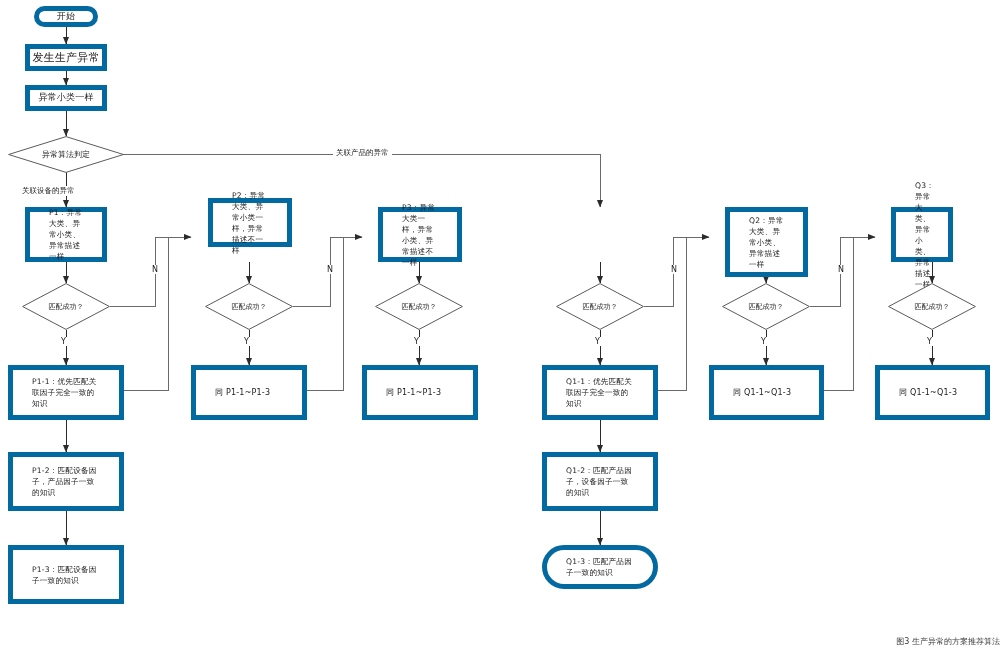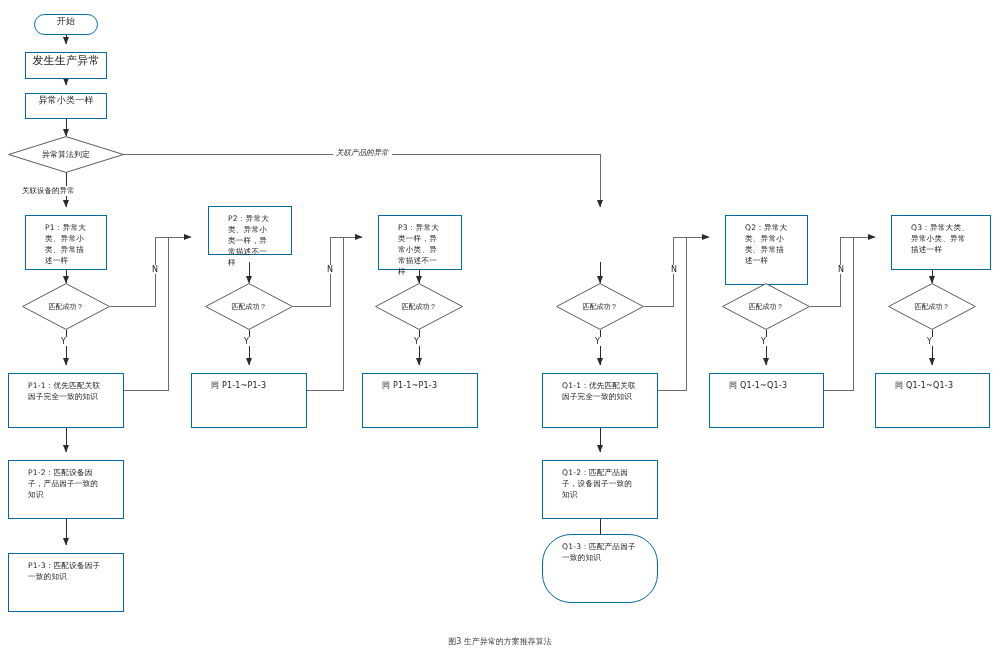--- a/index.html
+++ b/index.html
@@ -1,35 +1,35 @@
 <!DOCTYPE html>
 <html><head>
 <meta charset="utf-8">
 <style>
   html,body{margin:0;padding:0;background:#ffffff;}
   body{font-family:"DejaVu Sans","Liberation Sans",sans-serif;}
   #stage{position:relative;width:1000px;height:658px;background:#ffffff;overflow:hidden;}
   #wires{position:absolute;left:0;top:0;width:1000px;height:658px;}
 
-  .node{position:absolute;box-sizing:border-box;background:#fff;border:1px solid #0369a1;
-        display:flex;align-items:flex-start;color:#1a1a1a;margin-top:8px;}
+  .node{position:absolute;box-sizing:border-box;background:#fff;border:5px solid #0369a1;
+        display:flex;align-items:center;color:#1a1a1a;}
   .node.proc{padding:6px 19px;}
   .node.center{justify-content:center;text-align:center;}
   .node .txt{display:block;line-height:1.45;letter-spacing:0.2px;}
 
   .term{border-radius:14px;justify-content:center;text-align:center;}
 
   .dia{position:absolute;}
   .dia svg{position:absolute;left:0;top:0;}
   .dia .dlabel{position:absolute;left:0;top:0;width:100%;height:100%;
       display:flex;align-items:center;justify-content:center;color:#1a1a1a;}
 
   .edge-label{position:absolute;color:#1a1a1a;white-space:nowrap;background:#fff;padding:0 3px;}
 
-  .caption{position:absolute;width:100%;text-align:center;color:#3a3a3a;}
+  .caption{position:absolute;width:100%;text-align:right;color:#3a3a3a;}
 </style>
 </head>
 <body>
 
 <div id="stage">
 
   <svg id="wires" viewBox="0 0 1000 658" xmlns="http://www.w3.org/2000/svg">
     <defs>
       <marker id="ah" markerWidth="9" markerHeight="9" refX="7.4" refY="3.2" orient="auto" markerUnits="userSpaceOnUse">
         <path d="M0,0 L8,3.2 L0,6.4 z" fill="#2b2b2b"></path>
@@ -111,42 +111,42 @@
 
   <div class="dia" style="left:8px;top:136px;width:116px;height:37px;">
     <svg width="116" height="37" viewBox="0 0 116 37" xmlns="http://www.w3.org/2000/svg">
       <polygon points="58,0.6 115.4,18.5 58,36.4 0.6,18.5" fill="#fff" stroke="#5a5a5a" stroke-width="1"></polygon>
     </svg>
     <div class="dlabel" style="font-size:8px;">
       <span>异常算法判定</span>
     </div>
   </div>
 
-  <div class="edge-label" style="left:333px;top:148px;font-size:7.5px;font-style:italic;">
+  <div class="edge-label" style="left:333px;top:148px;font-size:7.5px;">
     <span>关联产品的异常</span>
   </div>
 
   <div class="edge-label" style="left:19px;top:186px;font-size:7.5px;">
     <span>关联设备的异常</span>
   </div>
 
   <div class="node proc" style="left:25px;top:207px;width:82px;height:55px;font-size:7.6px;">
     <span class="txt">P1：异常大类、异常小类、异常描述一样</span>
   </div>
   <div class="node proc" style="left:208px;top:198px;width:84px;height:49px;font-size:7.6px;">
     <span class="txt">P2：异常大类、异常小类一样，异常描述不一样</span>
   </div>
   <div class="node proc" style="left:378px;top:207px;width:84px;height:55px;font-size:7.6px;">
     <span class="txt">P3：异常大类一样，异常小类、异常描述不一样</span>
   </div>
 
   <div class="node proc" style="left:725px;top:207px;width:83px;height:70px;font-size:7.6px;">
     <span class="txt">Q2：异常大类、异常小类、异常描述一样</span>
   </div>
-  <div class="node proc" style="left:891px;top:207px;width:100px;height:55px;font-size:7.6px;">
+  <div class="node proc" style="left:891px;top:207px;width:62px;height:55px;font-size:7.6px;">
     <span class="txt">Q3：异常大类、异常小类、异常描述一样</span>
   </div>
 
   <div class="dia" style="left:22px;top:283px;width:88px;height:47px;">
     <svg width="88" height="47" viewBox="0 0 88 47" xmlns="http://www.w3.org/2000/svg">
       <polygon points="44,0.6 87.4,23.5 44,46.4 0.6,23.5" fill="#fff" stroke="#5a5a5a" stroke-width="1"></polygon>
     </svg>
     <div class="dlabel" style="font-size:7px;">
       <span>匹配成功？</span>
     </div>
@@ -241,21 +241,21 @@
   <div class="node proc" style="left:8px;top:452px;width:116px;height:59px;font-size:7.6px;">
     <span class="txt">P1-2：匹配设备因子，产品因子一致的知识</span>
   </div>
   <div class="node proc" style="left:542px;top:452px;width:116px;height:59px;font-size:7.6px;">
     <span class="txt">Q1-2：匹配产品因子，设备因子一致的知识</span>
   </div>
 
   <div class="node proc" style="left:8px;top:545px;width:116px;height:59px;font-size:7.6px;">
     <span class="txt">P1-3：匹配设备因子一致的知识</span>
   </div>
-  <div class="node proc" style="left:542px;top:526px;width:116px;height:69px;font-size:7.6px;border-radius:29px;">
+  <div class="node proc" style="left:542px;top:545px;width:116px;height:44px;font-size:7.6px;border-radius:29px;">
     <span class="txt">Q1-3：匹配产品因子一致的知识</span>
   </div>
 
   <div class="caption" style="left:0;top:636px;font-size:8px;">
     <span>图3 生产异常的方案推荐算法</span>
   </div>
 
 </div>
 
 </body></html>

